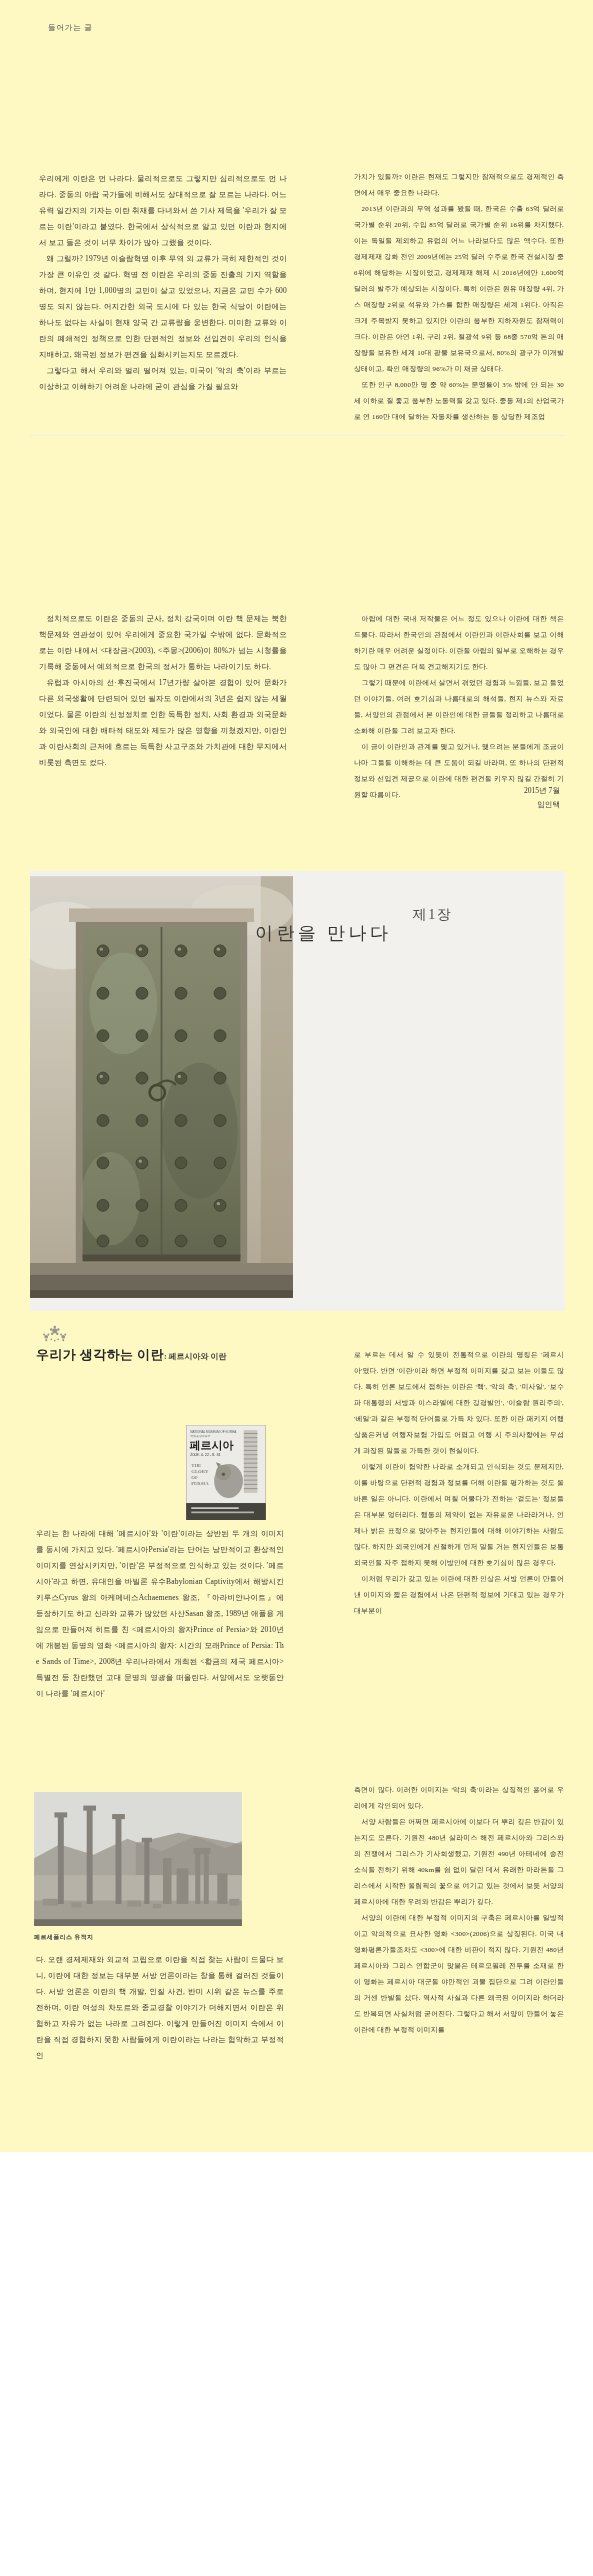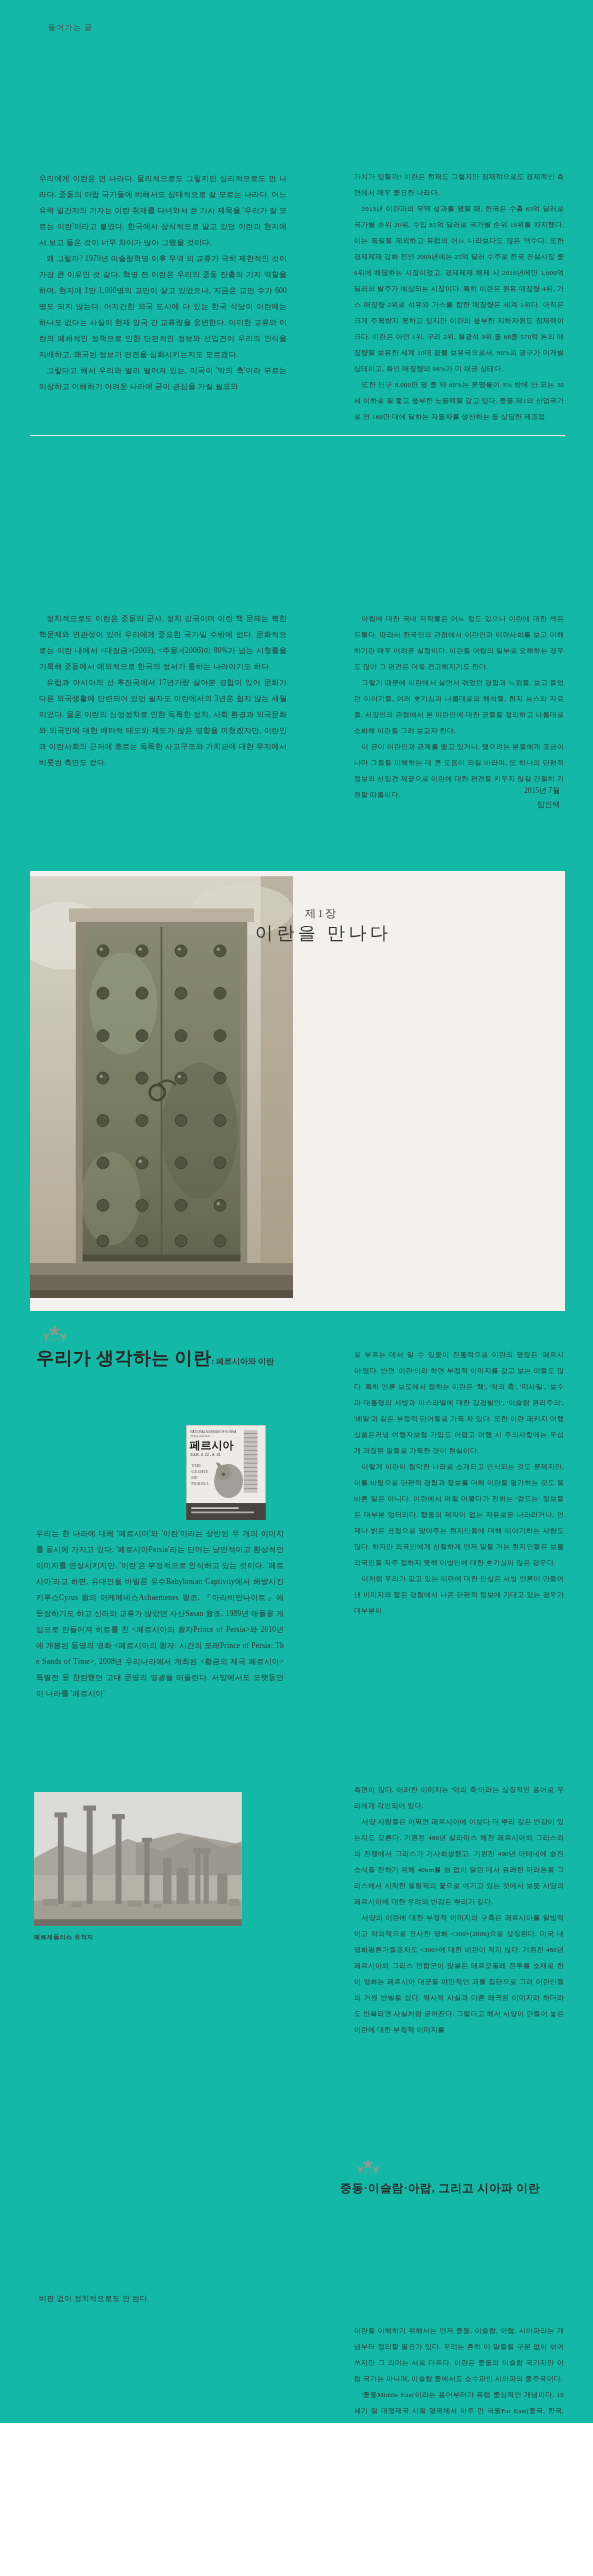--- a/index.html
+++ b/index.html
@@ -1,31 +1,31 @@
 <!DOCTYPE html>
 <html style="font-size:13.6px"><head>
 <meta charset="utf-8">
 <style>
   html,body{margin:0;padding:0;background:#ffffff;}
-  .canvas{position:relative;width:594px;height:2423px;background:#14b8a6;overflow:hidden;
+  .canvas{position:relative;width:594px;height:2152px;background:#fef9c3;overflow:hidden;
           font-family:"Liberation Serif", serif;color:#333;text-decoration:underline;}
   .abs{position:absolute;}
   .runhead{font-size:7.6px;color:#4a4a4a;letter-spacing:0.8px;}
   .colL{width:248px;}
   .colR{width:210px;}
   .body-text p{margin:0;font-size:7.5px;line-height:16px;text-align:justify;color:#303030;
                word-break:break-all;letter-spacing:0.2px;}
   .colR.body-text p{font-size:6.9px;line-height:16px;}
   .ind{text-indent:7.6px;}
   .sig{font-size:7.6px;line-height:14.4px;text-align:right;color:#333;}
   .divider{height:0.8px;background:#ededeb;}
   .chapterbg{background:#f2f1ed;}
-  .chap-label{font-size:11px;color:#4c4c4c;text-align:left;letter-spacing:1.7px;}
+  .chap-label{font-size:14px;color:#4c4c4c;text-align:center;letter-spacing:1.7px;}
   .chap-title{font-size:18px;color:#343434;text-align:left;letter-spacing:3.4px;}
-  .sec-title{font-size:18px;font-weight:600;color:#262626;letter-spacing:0.4px;}
+  .sec-title{font-size:13px;font-weight:600;color:#262626;letter-spacing:0.4px;}
   .sec-sub{font-size:8px;font-weight:600;color:#3a3a3a;}
   .sec-title2{font-size:11.5px;font-weight:600;color:#2a2a2a;letter-spacing:0.4px;}
   .caption{font-size:6px;font-weight:bold;color:#3c3c3c;letter-spacing:0.4px;}
   .fn-title{font-size:6.6px;font-weight:bold;color:#333;}
   .fn-body{font-size:5.8px;line-height:10.4px;color:#444;text-align:justify;word-break:break-all;}
   .footer{font-size:6.2px;color:#4d4d4d;letter-spacing:0.4px;}
   svg{display:block;}
 </style>
 </head>
 <body>
@@ -254,20 +254,23 @@
           <rect x="44" y="130" width="12" height="6"></rect>
           <rect x="110" y="128" width="16" height="7"></rect>
         <rect x="140" y="132" width="10" height="5"></rect>
           <rect x="230" y="126" width="12" height="8"></rect>
       </g>
       <rect x="0" y="150" width="245" height="8" fill="#716e66"></rect>
     </svg>
   </div>
   <div class="abs caption" style="left:34px;top:1933px;">페르세폴리스 유적지</div>
 
+  <div class="abs colL body-text" style="left:36px;top:1952px;">
+    <p>다. 오랜 경제제재와 외교적 고립으로 이란을 직접 찾는 사람이 드물다 보니, 이란에 대한 정보는 대부분 서방 언론이라는 창을 통해 걸러진 것들이다. 서방 언론은 이란의 핵 개발, 인질 사건, 반미 시위 같은 뉴스를 주로 전하며, 이란 여성의 차도르와 종교경찰 이야기가 더해지면서 이란은 위험하고 자유가 없는 나라로 그려진다. 이렇게 만들어진 이미지 속에서 이란을 직접 경험하지 못한 사람들에게 이란이라는 나라는 험악하고 부정적인</p>
+  </div>
 
   <div class="abs colR body-text" style="left:354px;top:1782px;">
     <p>측면이 많다. 이러한 이미지는 '악의 축'이라는 상징적인 용어로 우리에게 각인되어 있다.</p>
     <p class="ind">서양 사람들은 어쩌면 페르시아에 이보다 더 뿌리 깊은 반감이 있는지도 모른다. 기원전 480년 살라미스 해전 페르시아와 그리스와의 전쟁에서 그리스가 기사회생했고, 기원전 490년 아테네에 승전 소식을 전하기 위해 40km를 쉼 없이 달린 데서 유래한 마라톤을 그리스에서 시작한 올림픽의 꽃으로 여기고 있는 것에서 보듯 서양의 페르시아에 대한 우려와 반감은 뿌리가 깊다.</p>
     <p class="ind">서양의 이란에 대한 부정적 이미지의 구축은 페르시아를 일방적이고 악의적으로 묘사한 영화 &lt;300&gt;(2006)으로 상징된다. 미국 내 영화평론가들조차도 &lt;300&gt;에 대한 비판이 적지 않다. 기원전 480년 페르시아와 그리스 연합군이 맞붙은 테르모필레 전투를 소재로 한 이 영화는 페르시아 대군을 야만적인 괴물 집단으로 그려 이란인들의 거센 반발을 샀다. 역사적 사실과 다른 왜곡된 이미지라 하더라도 반복되면 사실처럼 굳어진다. 그렇다고 해서 서양이 만들어 놓은 이란에 대한 부정적 이미지를</p>
   </div>
 
   <div class="abs" style="left:356px;top:2158px;">
     <svg width="24" height="18.7" viewBox="0 0 30 24">
       <g fill="#98958d">

